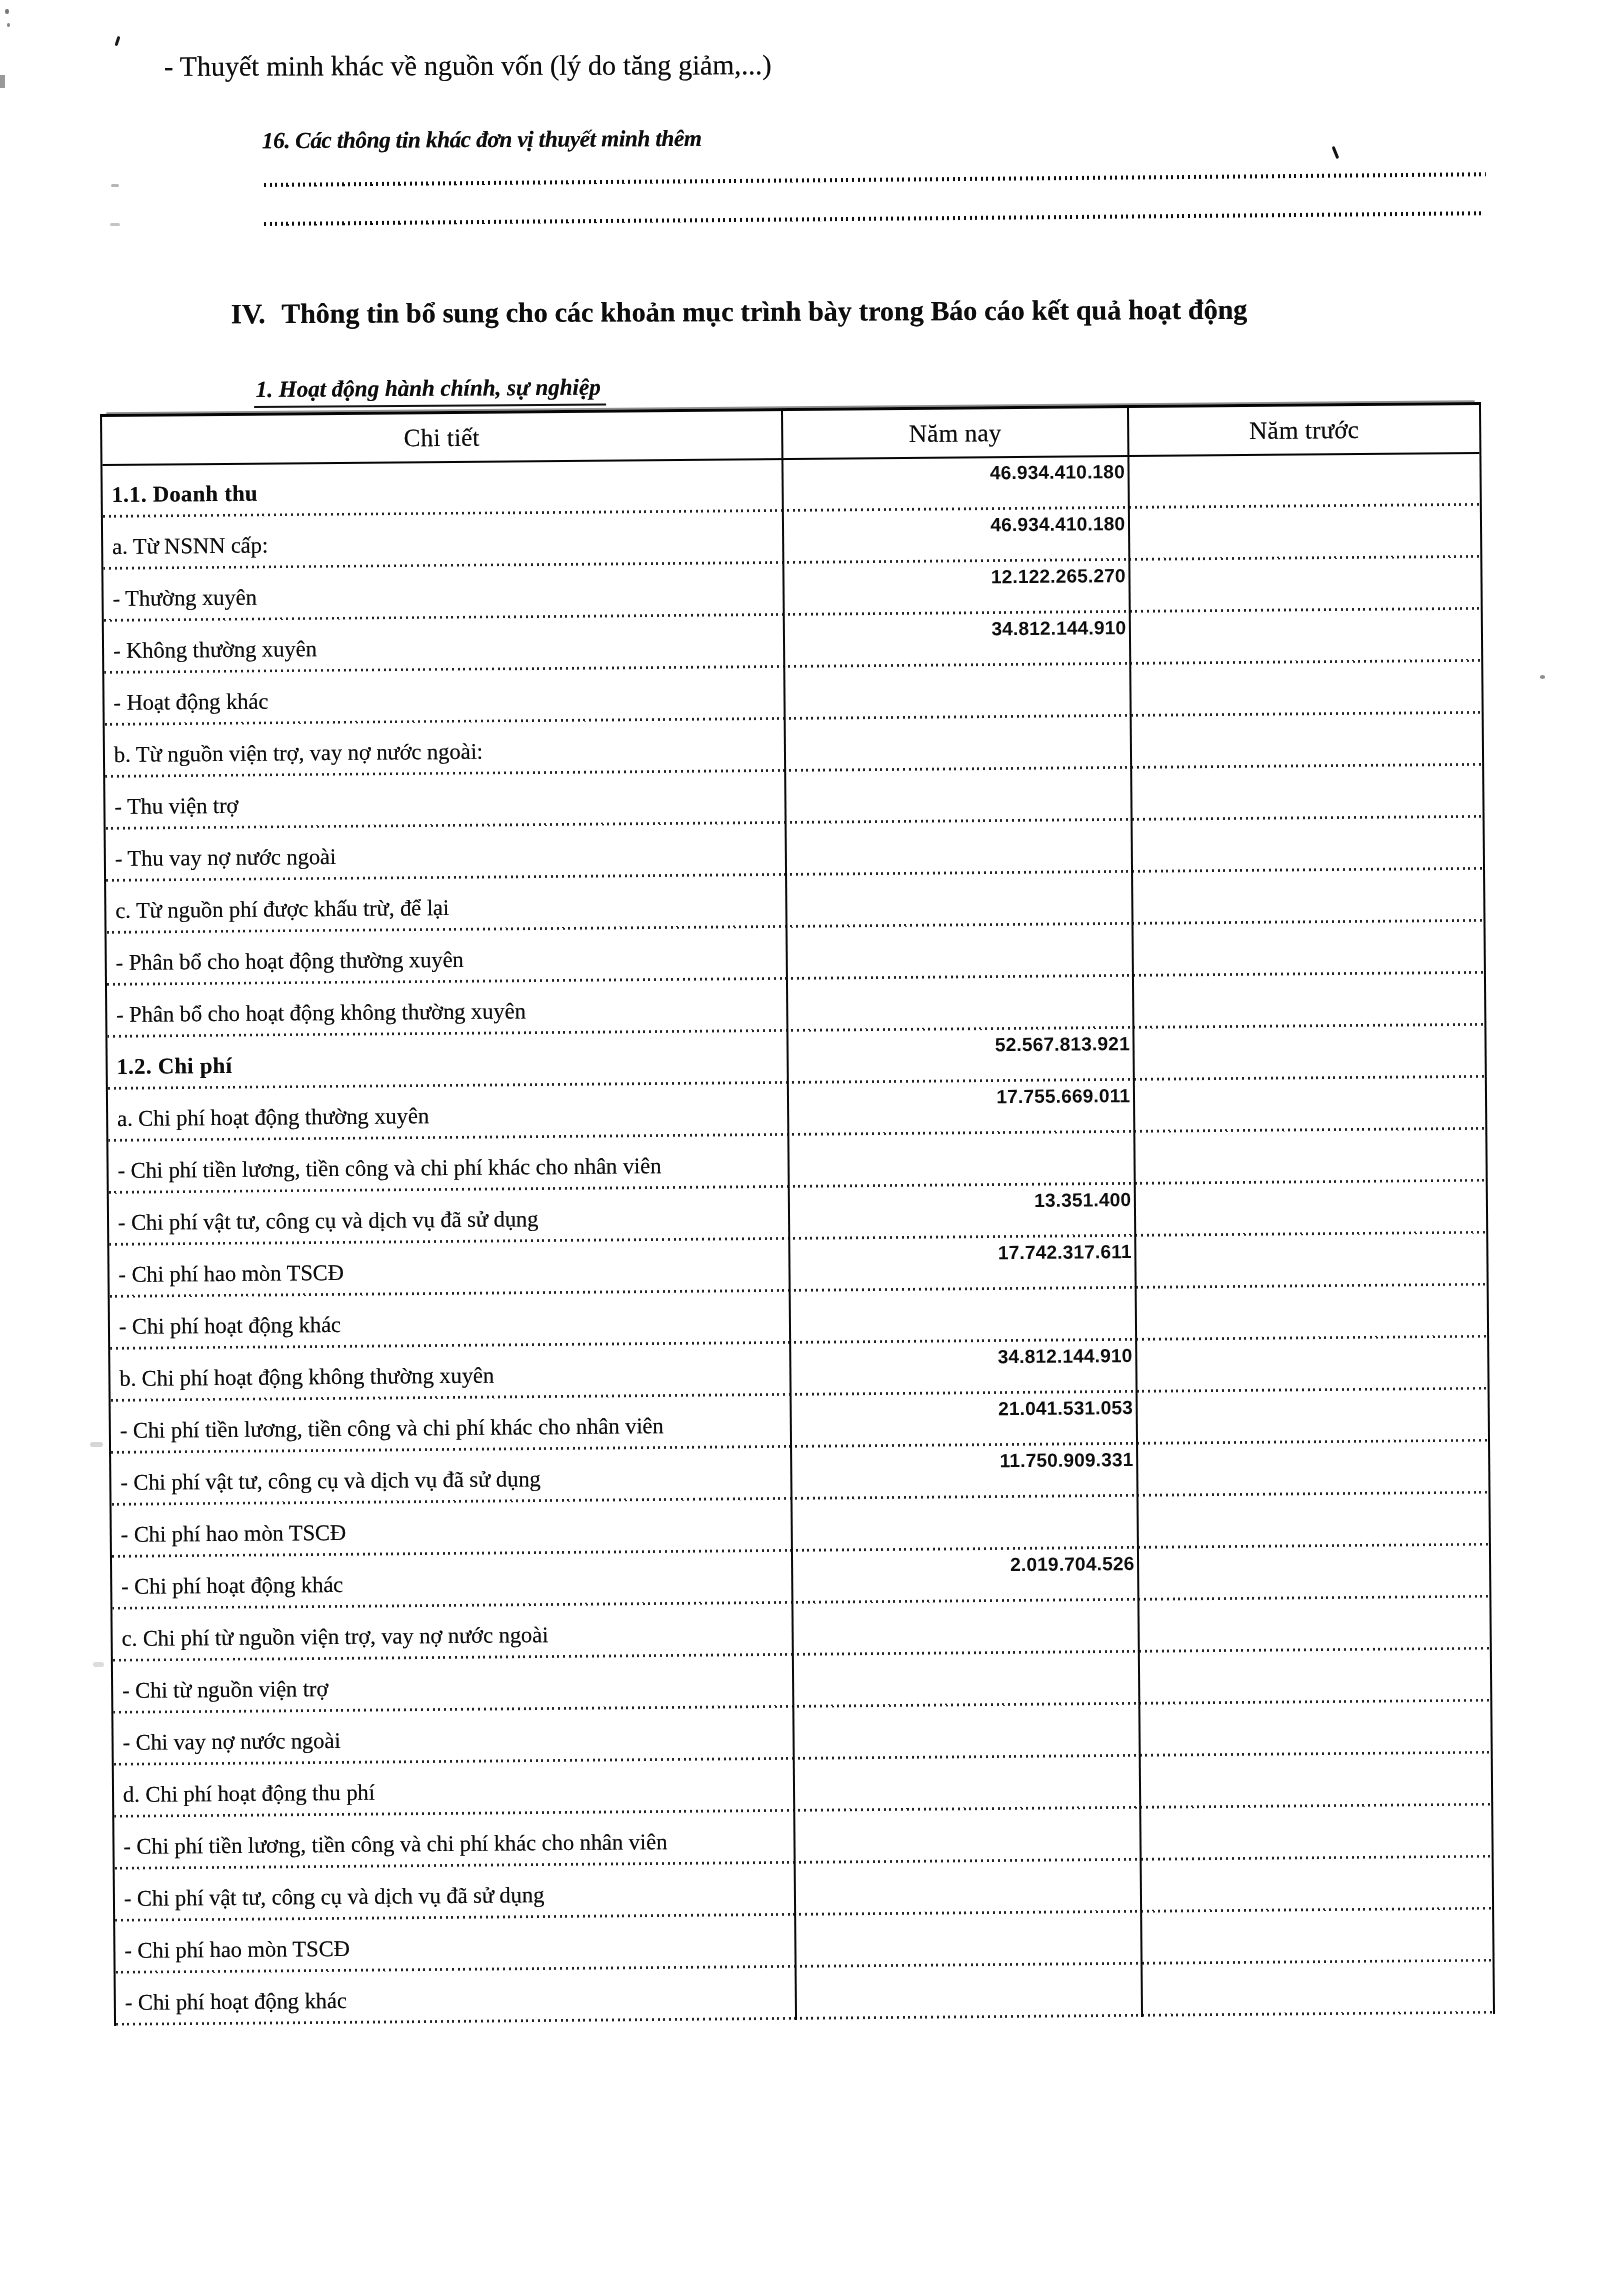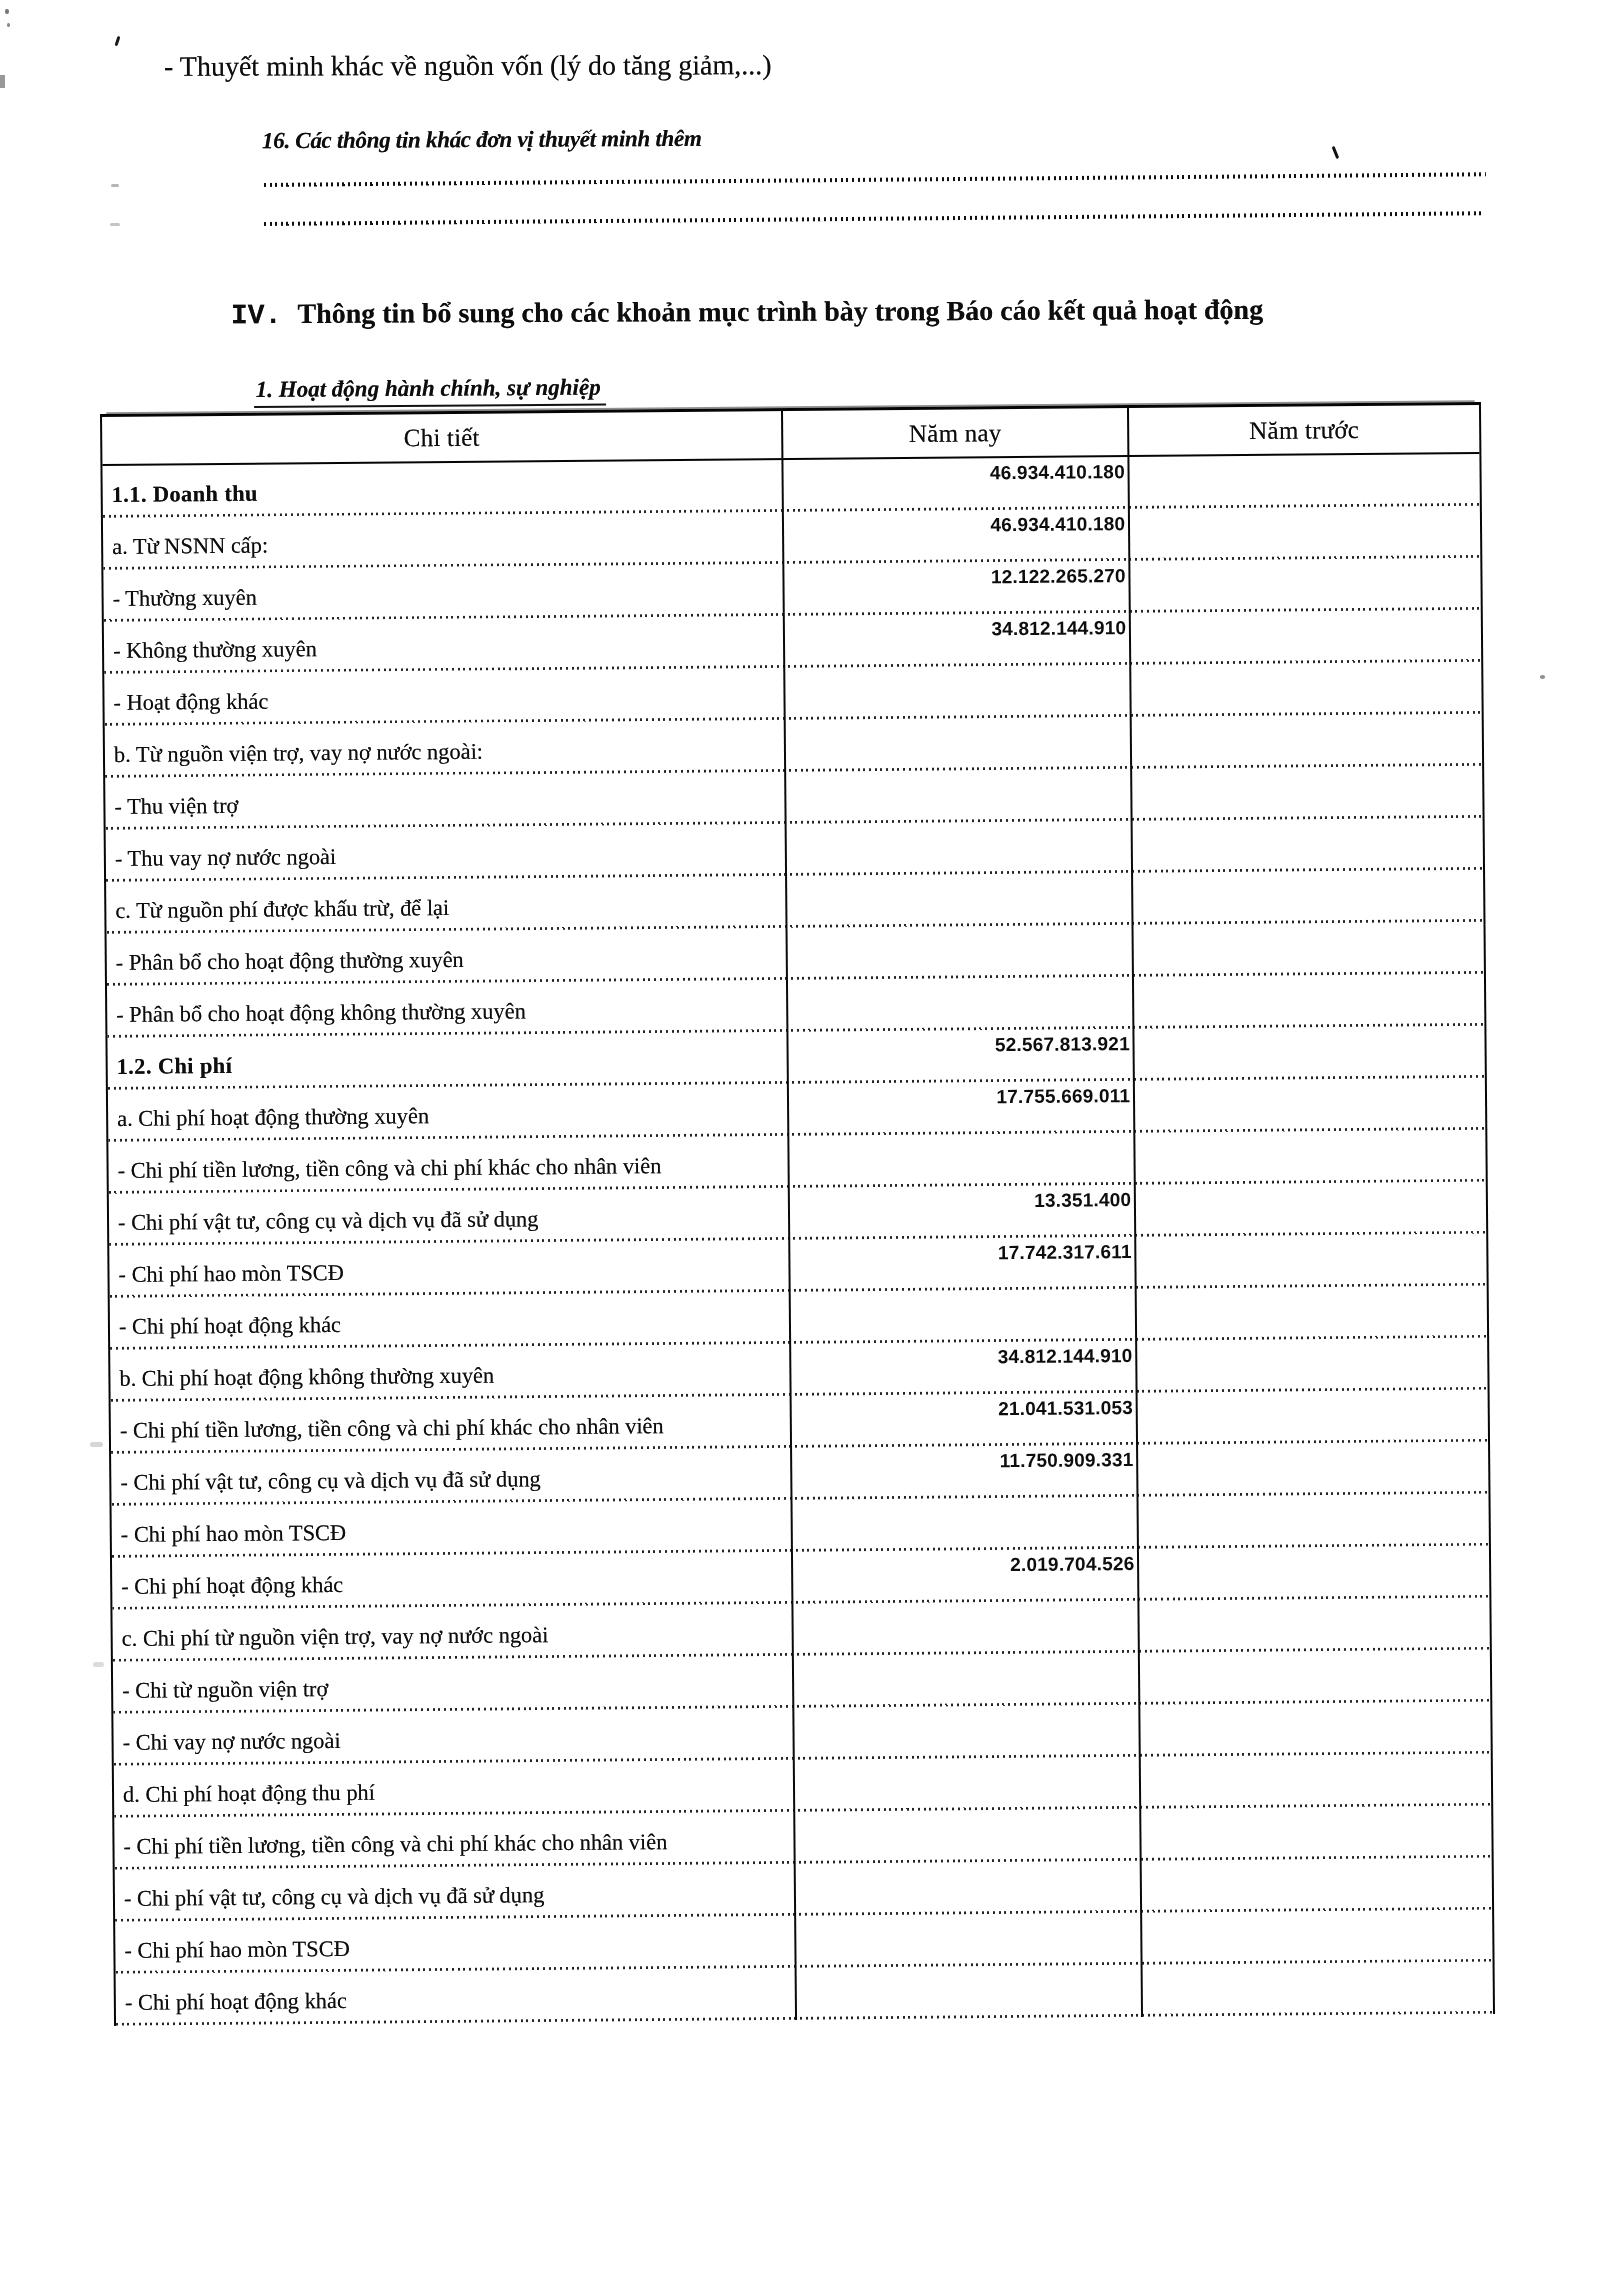--- a/index.html
+++ b/index.html
@@ -20,21 +20,21 @@
 
   .dotline {
     height:3.6px;
     background:repeating-linear-gradient(90deg,#101010 0 2.1px,transparent 2.1px 5.6px);
     transform:rotate(-.5deg); transform-origin:left center;
   }
   #dotline-1 { left:264px; top:183px; width:1222px; }
   #dotline-2 { left:264px; top:222px; width:1218px; }
 
   #section-iv { left:231px; top:296px; font-size:28px; font-weight:700; transform:rotate(-.25deg); white-space:nowrap; }
-  #section-iv .num { margin-right:16px;font-family:Liberation Mono, monospace; }
+  #section-iv .num { margin-right:16px; }
 
   #subsection-1 {
     left:254px; top:377px; font-size:23px; font-weight:700; font-style:italic;
     transform:rotate(-.4deg); transform-origin:left center; white-space:nowrap;
     padding:0 5.4px 2.7px 1.8px; border-bottom:2.2px solid #121212;
   }
 
   
   #fin-table {
     left:100px; top:414px; width:1377px;

